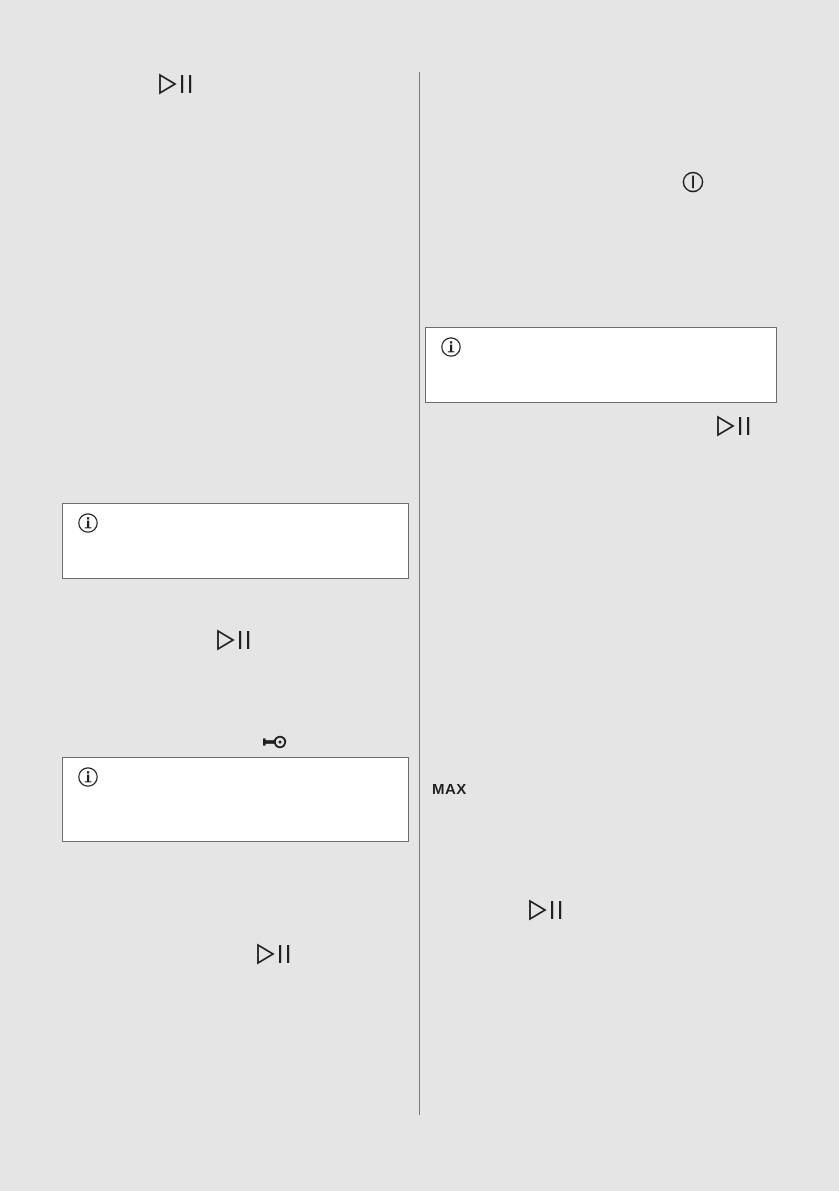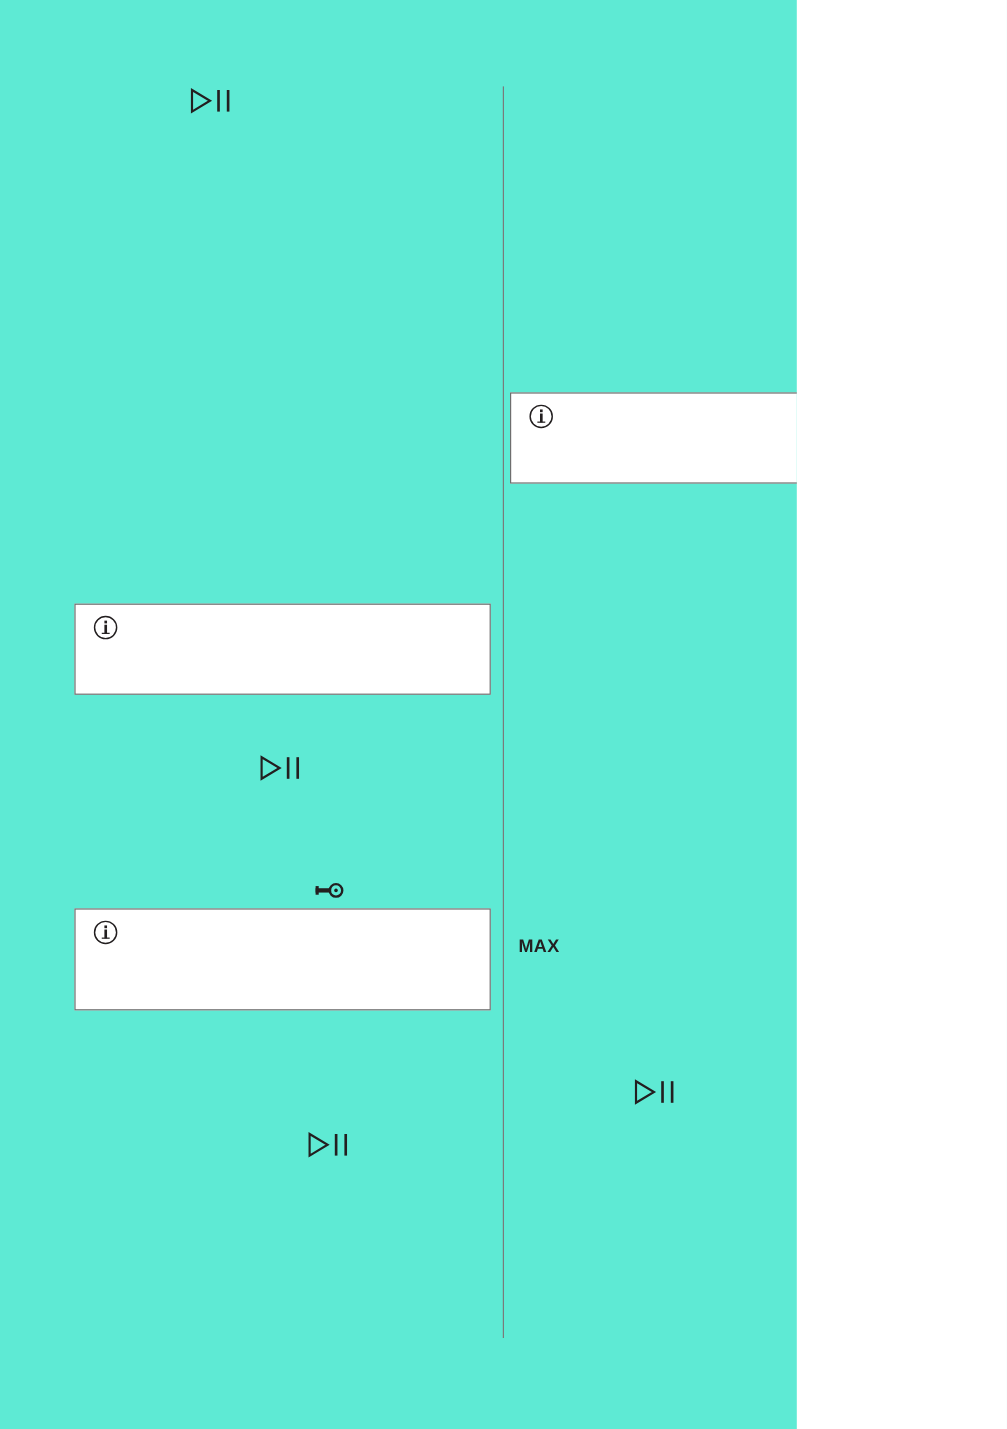--- a/index.html
+++ b/index.html
@@ -6,23 +6,23 @@
     margin: 0;
     padding: 0;
     background: #ffffff;
   }
   body {
     font-family: "Liberation Sans", sans-serif;
     color: #231f20;
   }
   #page {
     position: relative;
-    width: 664px;
+    width: 839px;
     height: 1191px;
-    background: #5eead4;
+    background: #e5e5e5;
     overflow: hidden;
   }
   
   .column-divider {
     position: absolute;
     background: #7a7a7a;
     width: 1px;
   }
   
   .note-box {

